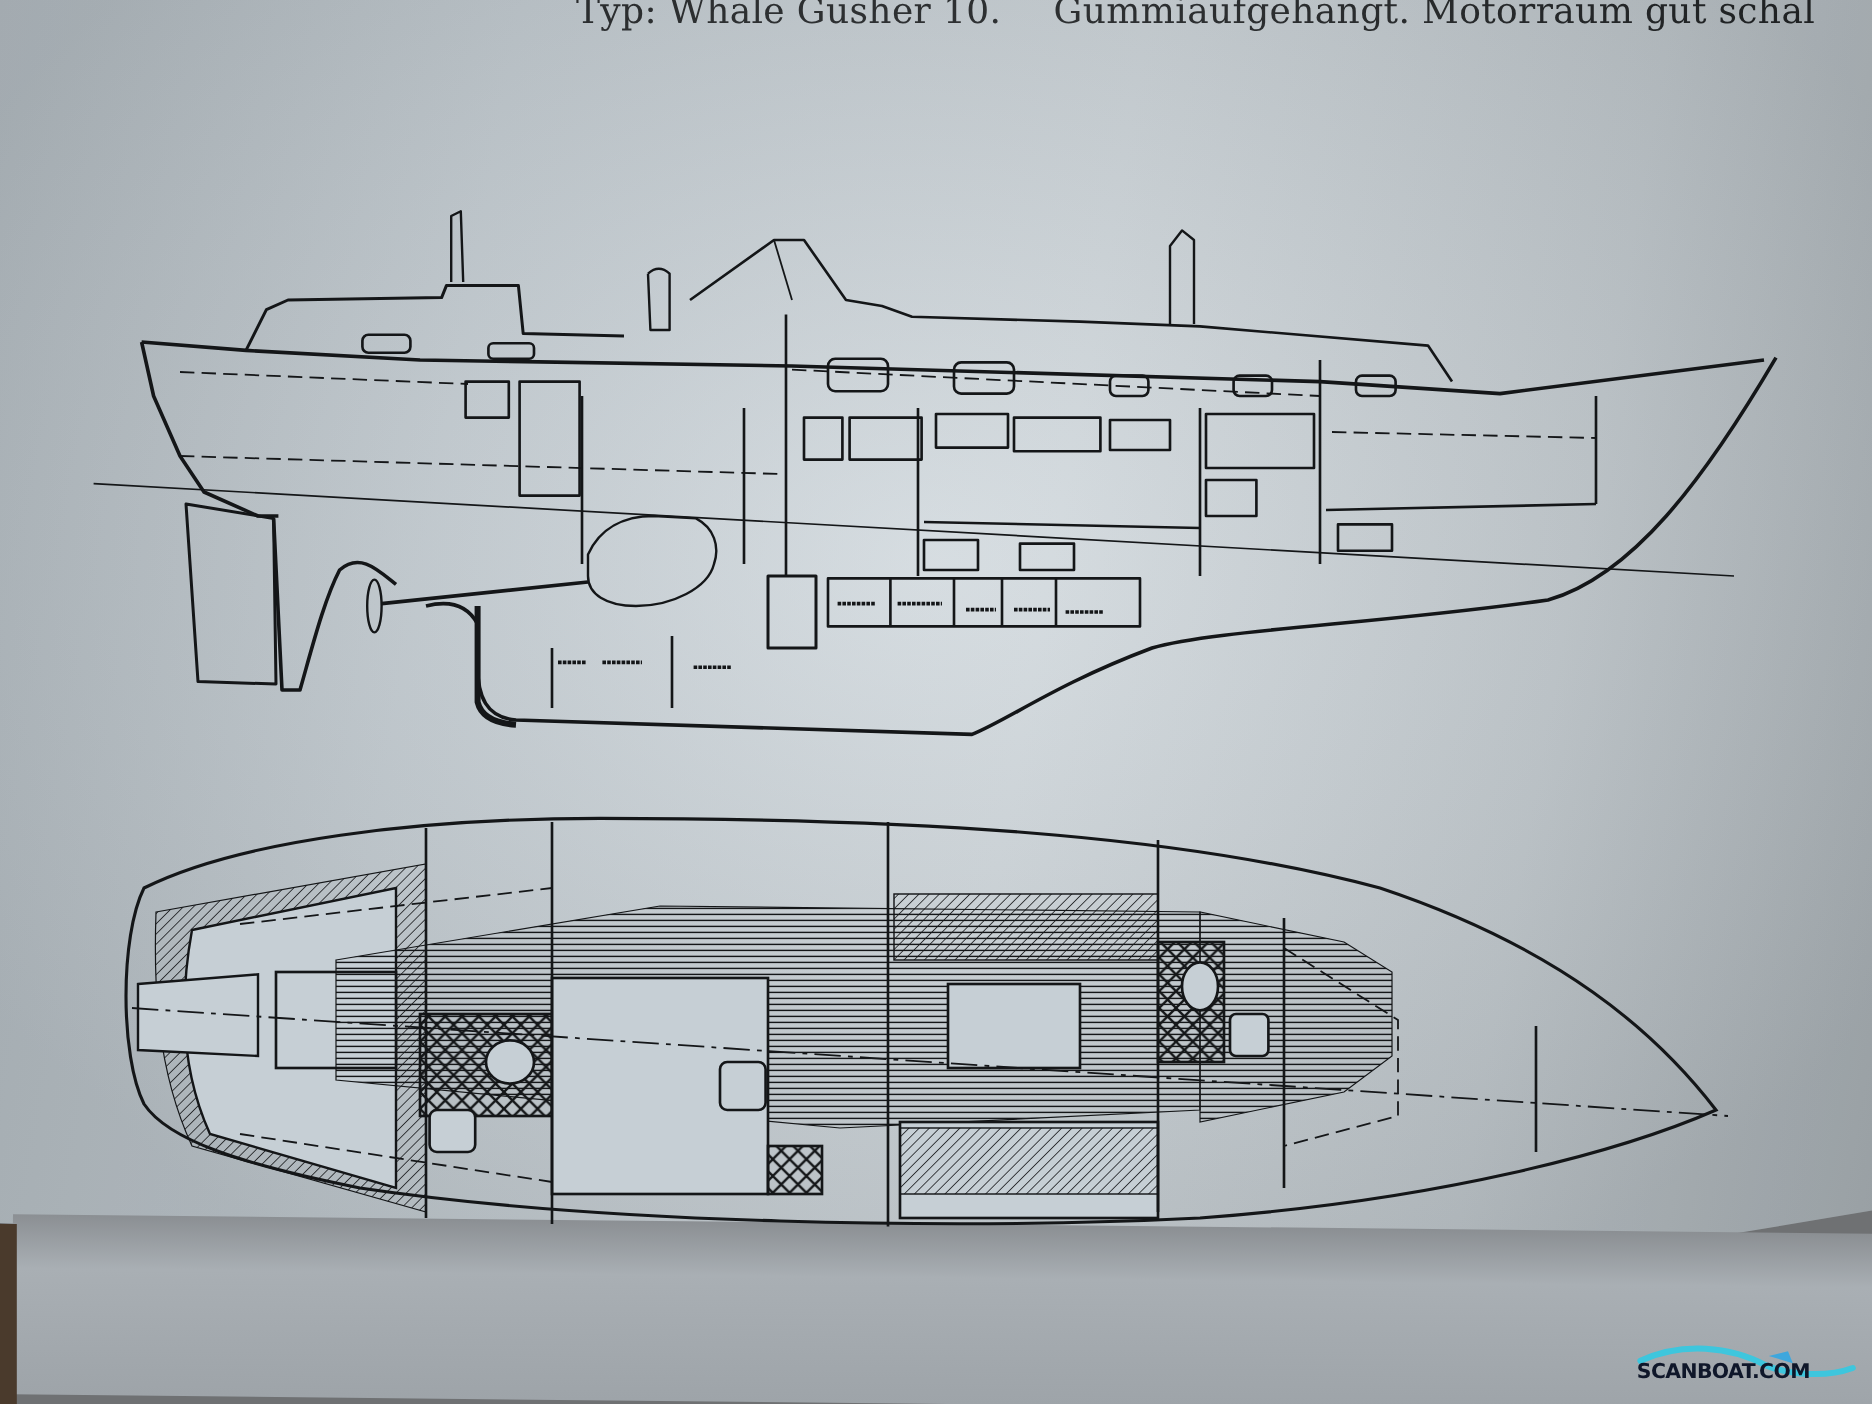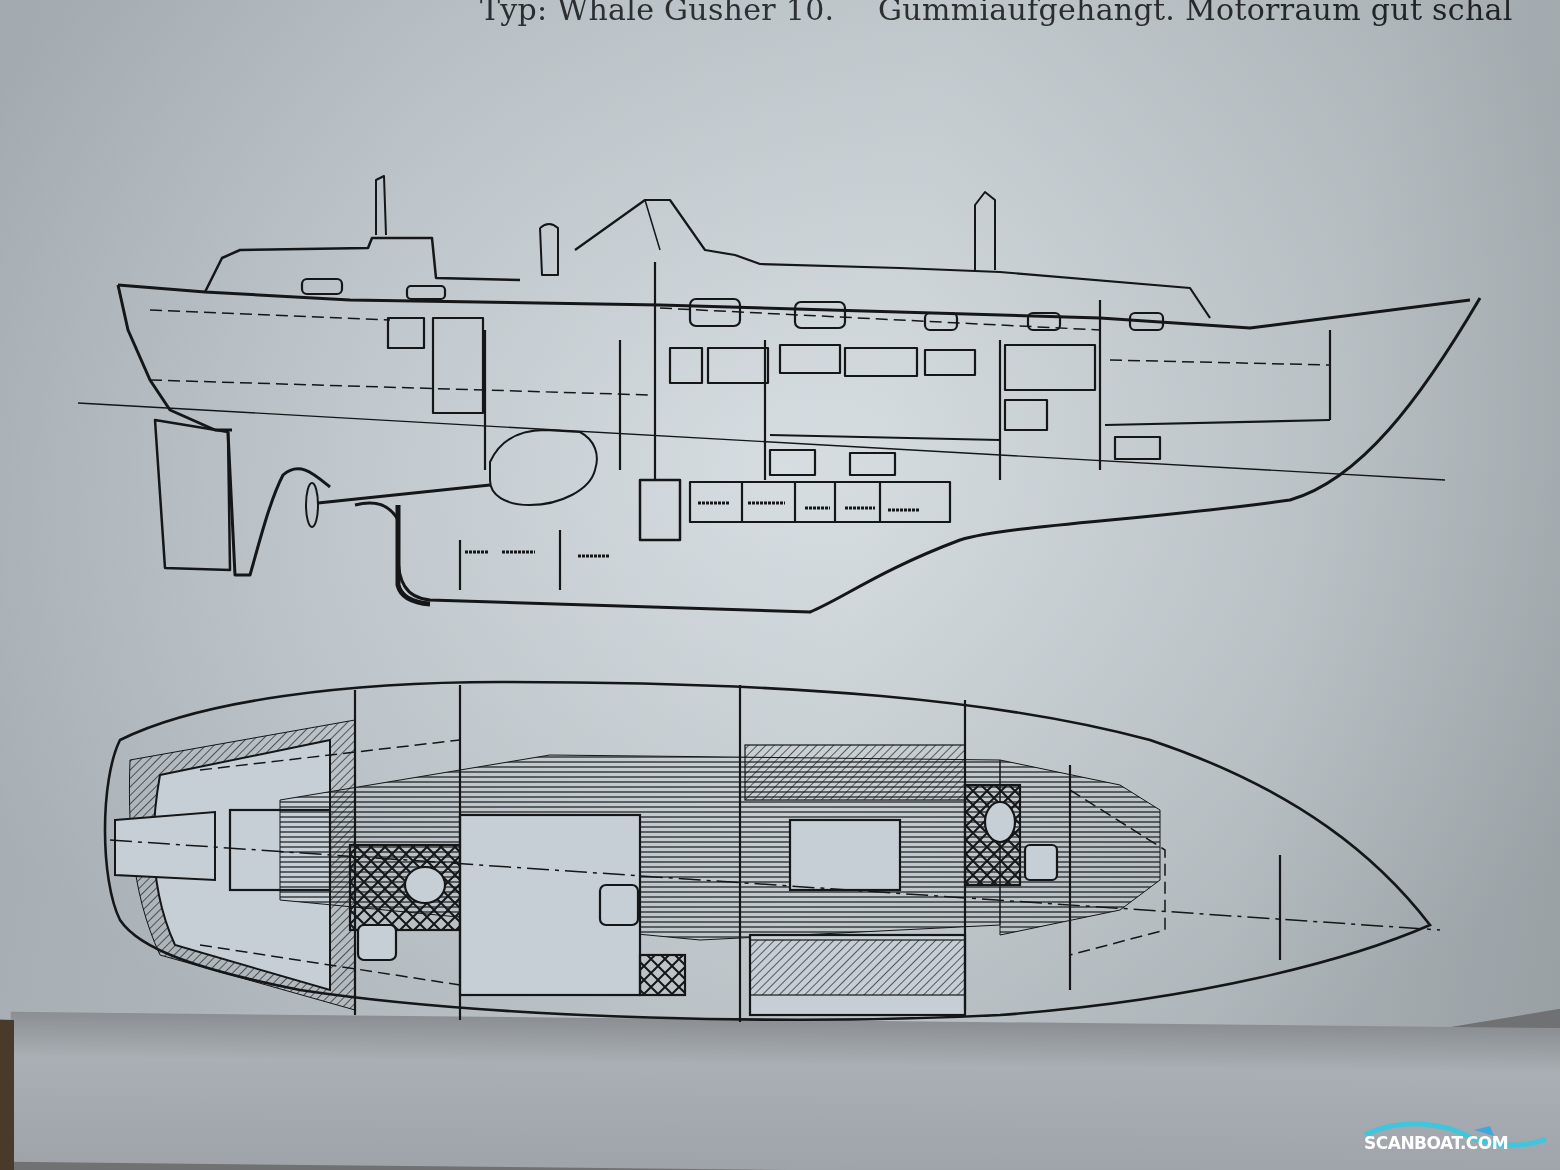--- a/index.html
+++ b/index.html
@@ -31,21 +31,21 @@
     white-space: nowrap; letter-spacing: 0.3px;
   }
   .text-line.left { left: 480px; }
   .text-line.right { left: 878px; }
   .drawing { position: absolute; left: 0; top: 0; }
   .watermark {
     position: absolute; left: 1362px; top: 1118px; width: 190px; height: 40px;
   }
   .watermark-text {
     position: absolute; left: 2px; top: 15px; font-family: "DejaVu Sans", sans-serif;
-    font-size: 17px; font-weight: bold; color: #ffffff; letter-spacing: -0.5px;
+    font-size: 17px; font-weight: bold; color: #0f172a; letter-spacing: -0.5px;
   }
 </style>
 </head>
 <body>
 
 <div class="page">
   <div class="text-line left">
     <span>Typ: Whale Gusher 10.</span>
   </div>
   <div class="text-line right">

